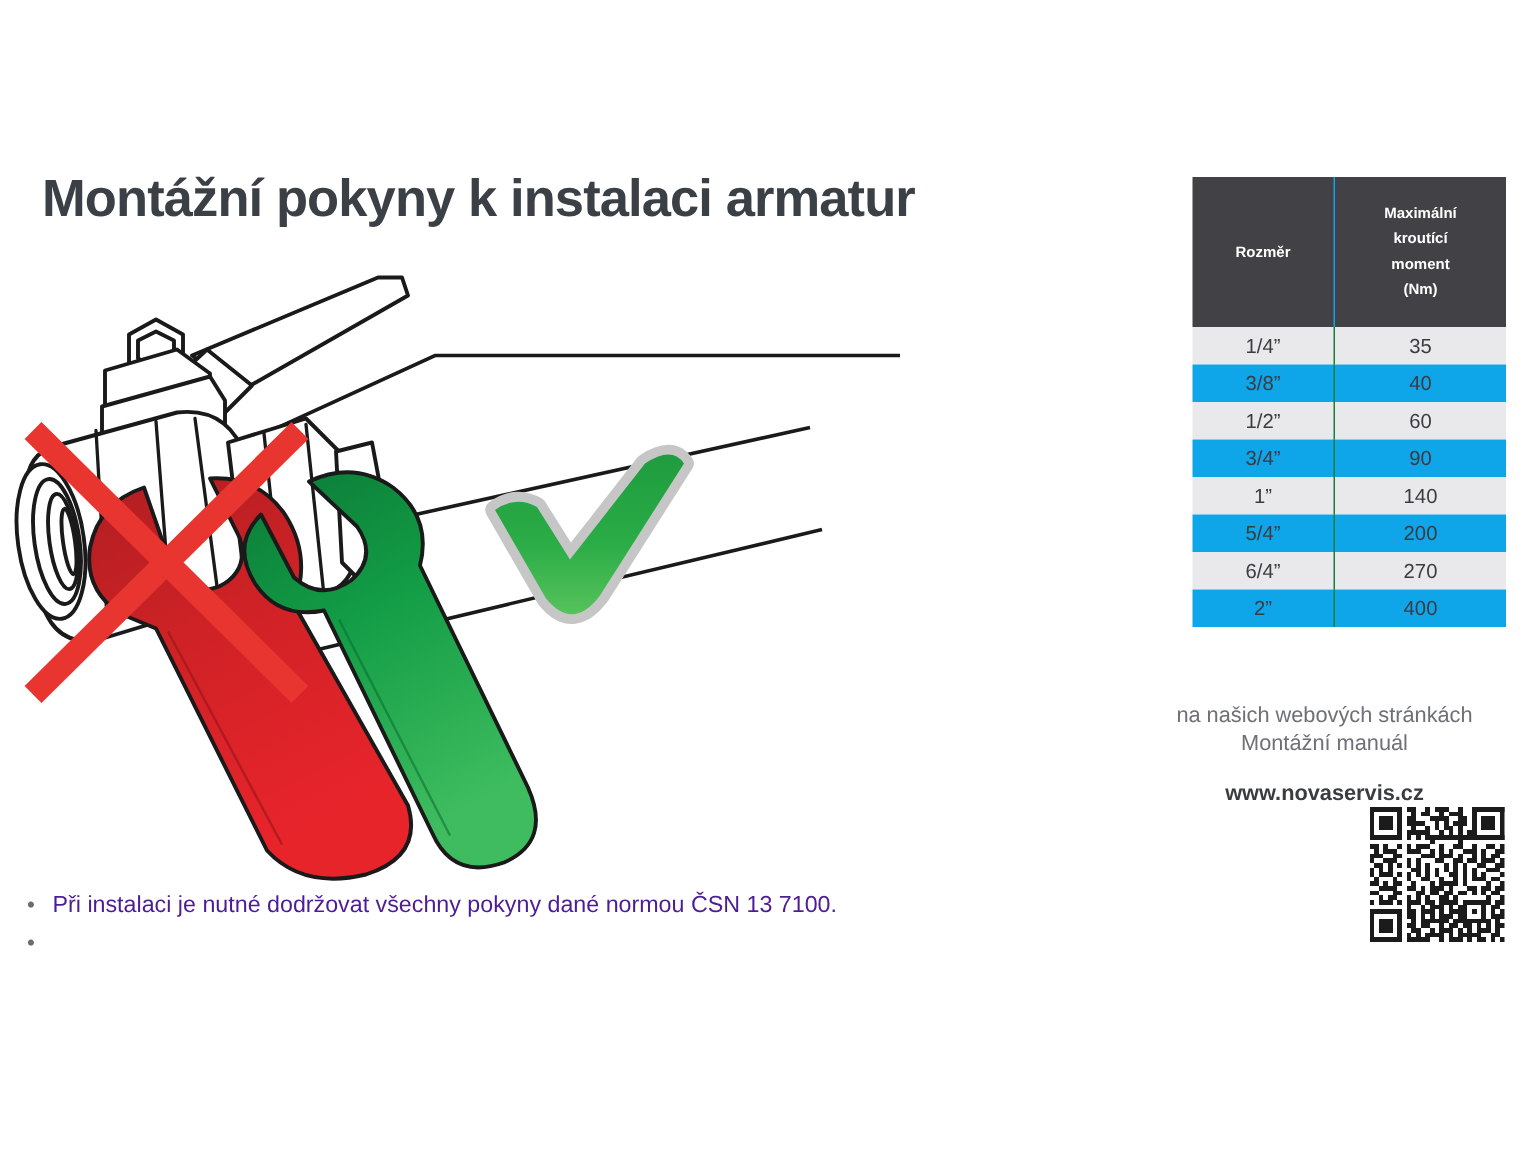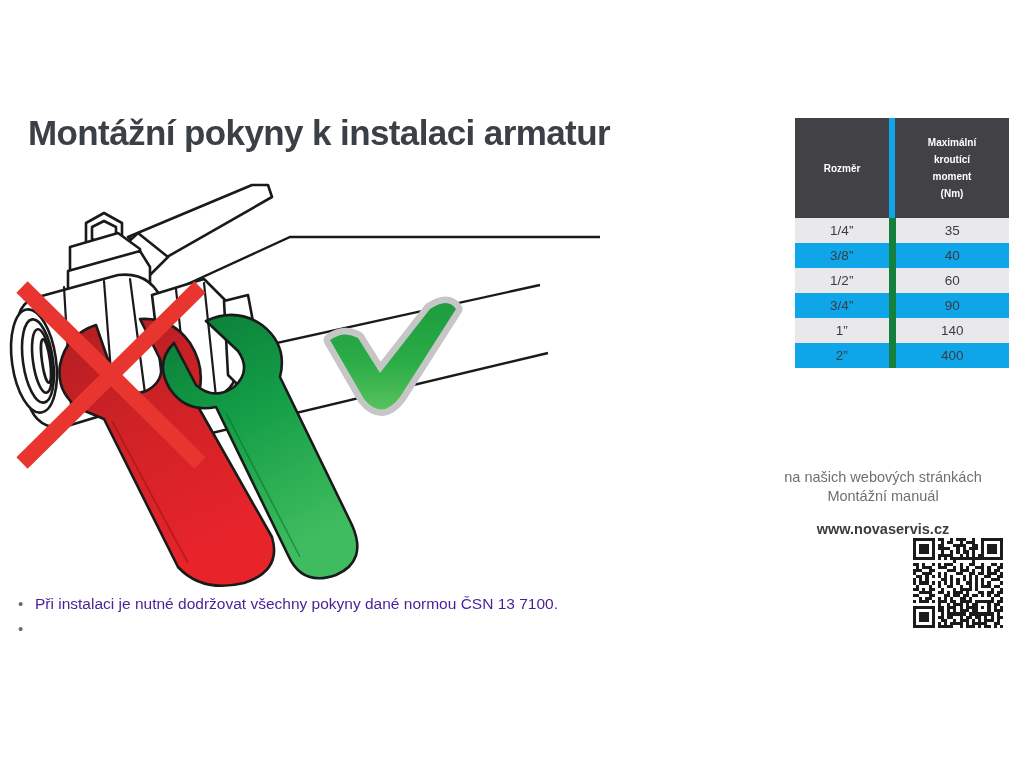--- a/index.html
+++ b/index.html
@@ -92,33 +92,33 @@
     background: #414146;
     color: #ffffff;
     font-weight: bold;
     font-size: 10px;
     line-height: 17px;
     padding: 0;
     height: 100px;
     vertical-align: middle;
   }
   #torque-table thead th.col-size {
-    border-right: 6px solid #0ea5e9;
+    border-right: 1px solid #0ea5e9;
     width: 94px;
   }
   #torque-table thead th.col-torque {
     width: 114px;
   }
   #torque-table tbody td {
     height: 25px;
     padding: 0;
     line-height: 25px;
   }
   #torque-table tbody td.col-size {
-    border-right: 7px solid #15803d;
+    border-right: 1px solid #15803d;
   }
   #torque-table tbody tr.odd td {
     background: #e9e9eb;
   }
   #torque-table tbody tr.even td {
     background: #0ea5e9;
   }
 
   
   #manual-block {
@@ -295,20 +295,28 @@
         <td class="col-size">1/2”</td>
         <td class="col-torque">60</td>
       </tr>
       <tr class="even">
         <td class="col-size">3/4”</td>
         <td class="col-torque">90</td>
       </tr>
       <tr class="odd">
         <td class="col-size">1”</td>
         <td class="col-torque">140</td>
+      </tr>
+      <tr class="even">
+        <td class="col-size">5/4”</td>
+        <td class="col-torque">200</td>
+      </tr>
+      <tr class="odd">
+        <td class="col-size">6/4”</td>
+        <td class="col-torque">270</td>
       </tr>
       <tr class="even">
         <td class="col-size">2”</td>
         <td class="col-torque">400</td>
       </tr>
     </tbody>
   </table>
 
   <div id="manual-block">
     <div class="manual-line">na našich webových stránkách</div>

